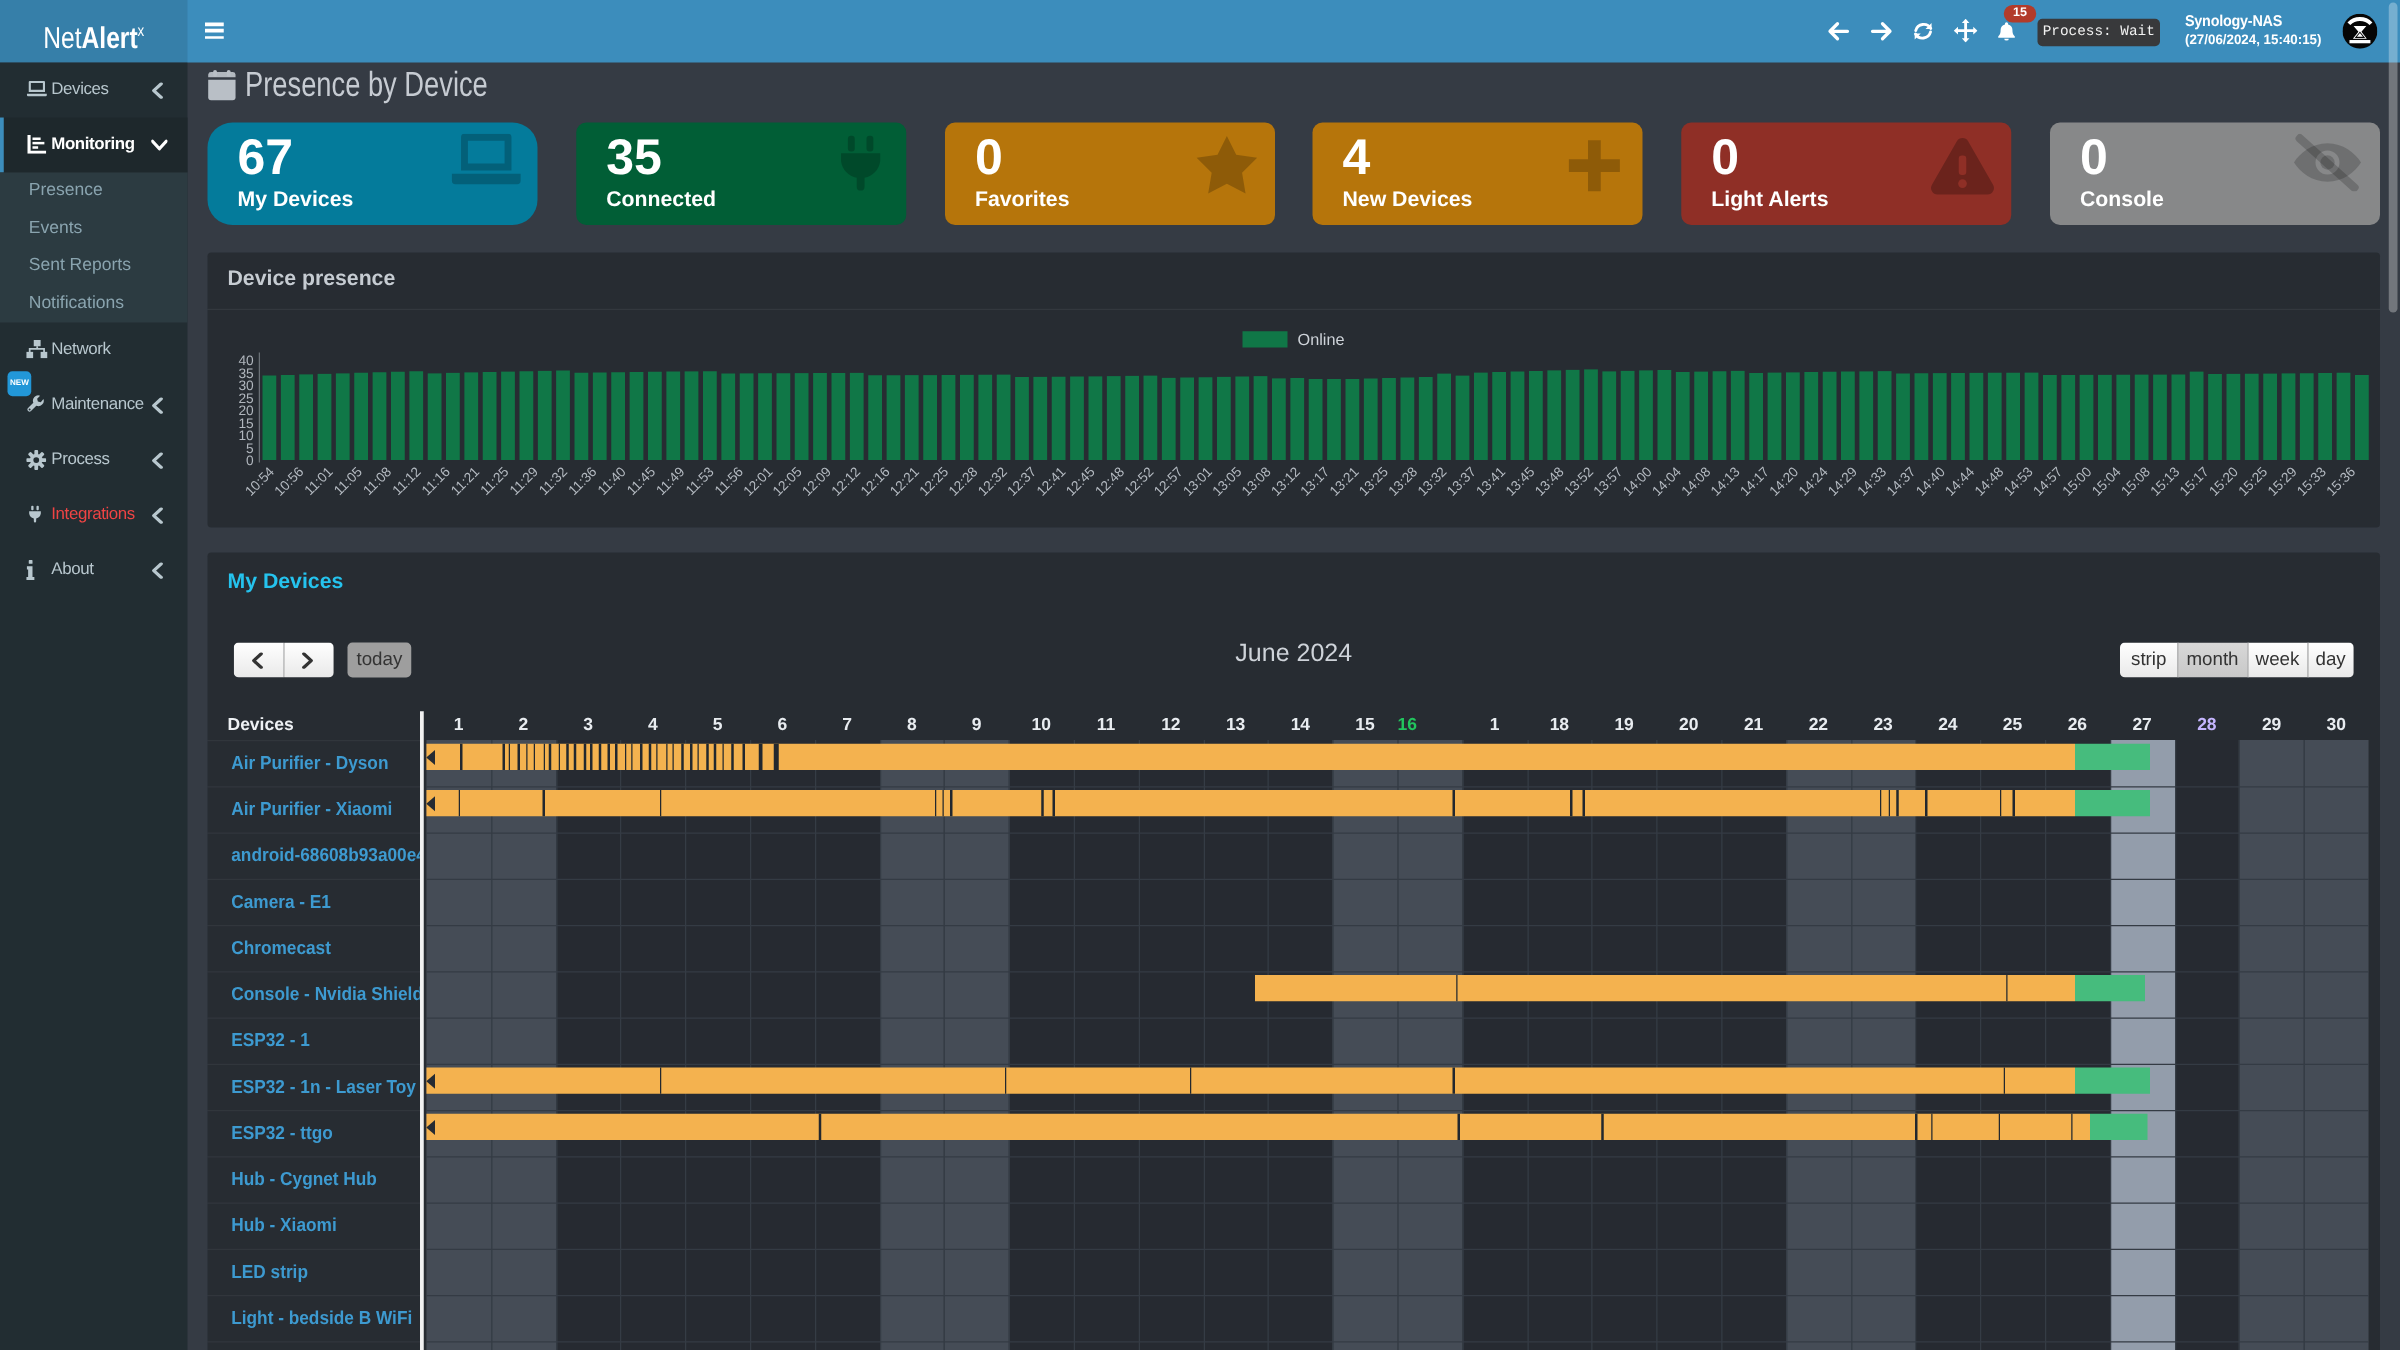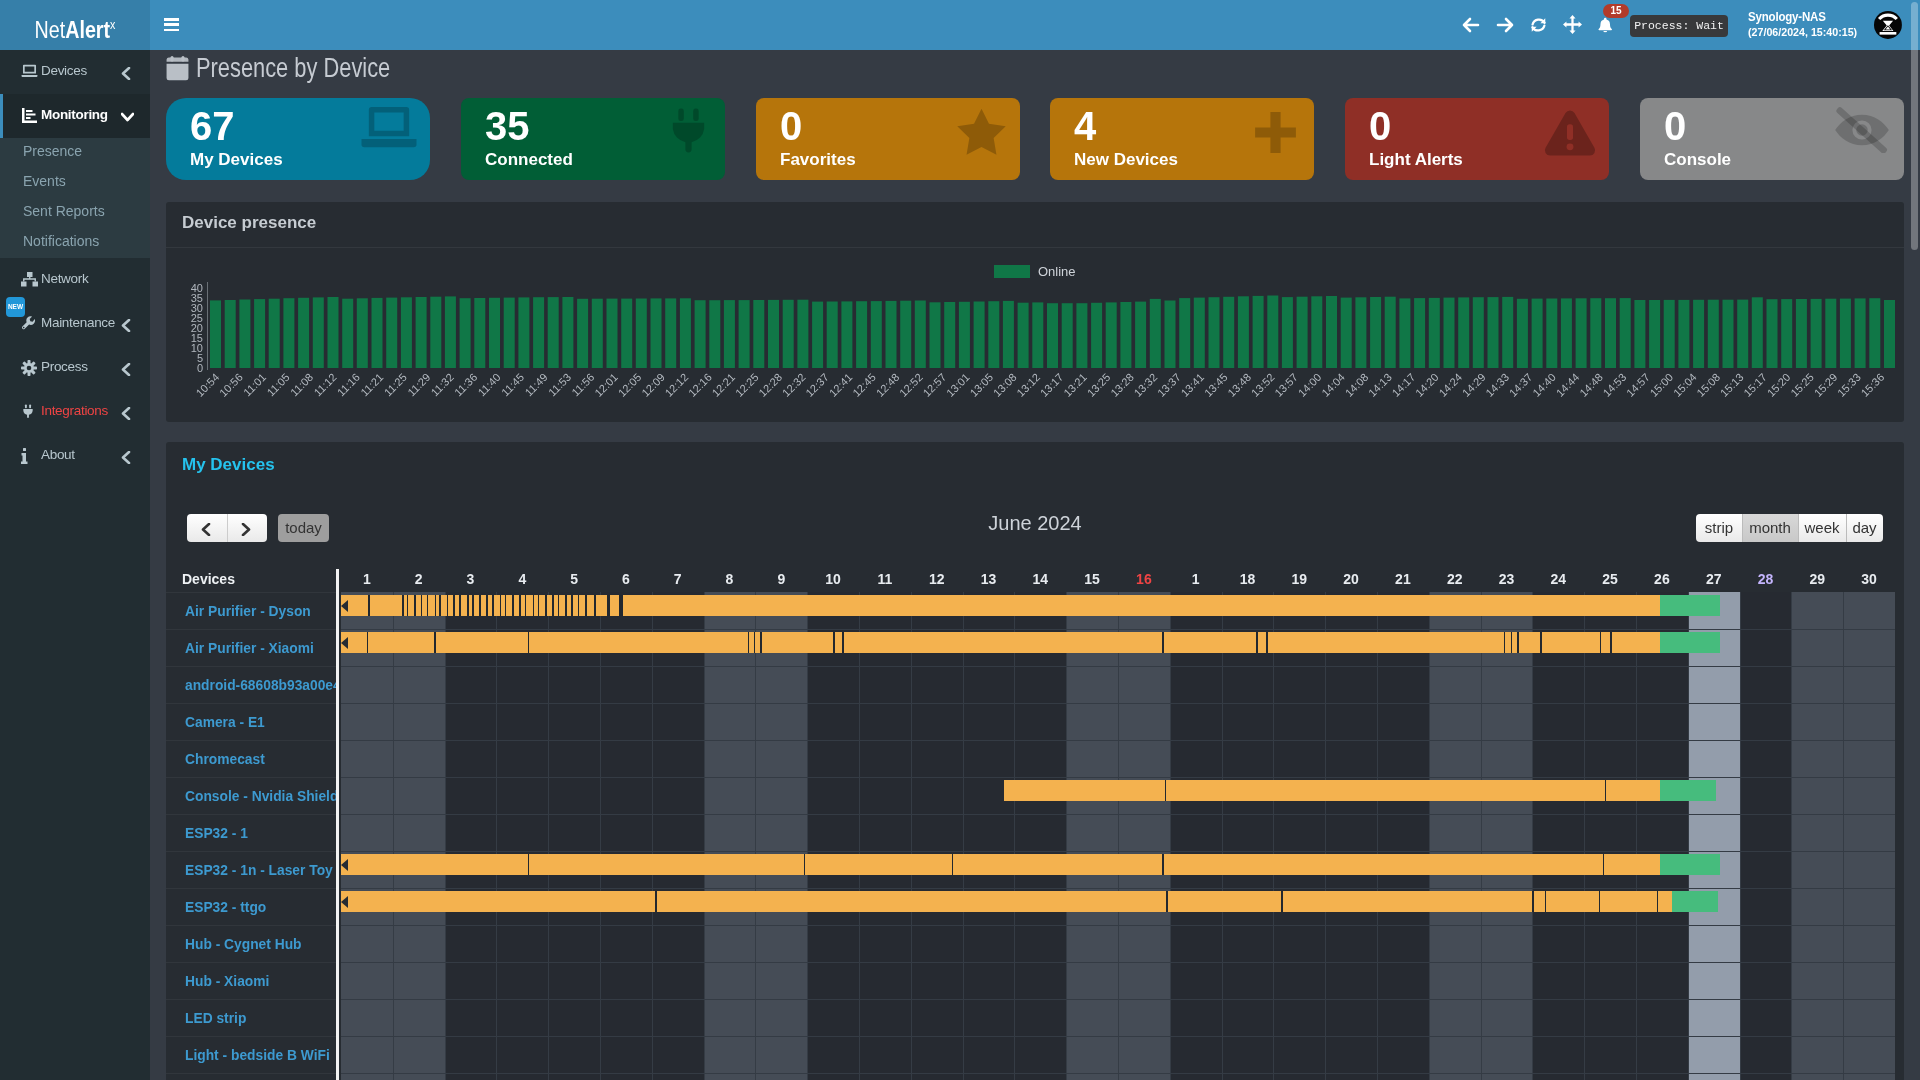--- a/index.html
+++ b/index.html
@@ -438,21 +438,21 @@
     <div style="position:absolute;left:434.0px;top:129px;width:51.8px;text-align:center;font-size:14px;font-weight:bold;color:#e8ecf0;">6</div>
     <div style="position:absolute;left:485.8px;top:129px;width:51.8px;text-align:center;font-size:14px;font-weight:bold;color:#e8ecf0;">7</div>
     <div style="position:absolute;left:537.6px;top:129px;width:51.8px;text-align:center;font-size:14px;font-weight:bold;color:#e8ecf0;">8</div>
     <div style="position:absolute;left:589.4px;top:129px;width:51.8px;text-align:center;font-size:14px;font-weight:bold;color:#e8ecf0;">9</div>
     <div style="position:absolute;left:641.2px;top:129px;width:51.8px;text-align:center;font-size:14px;font-weight:bold;color:#e8ecf0;">10</div>
     <div style="position:absolute;left:693.0px;top:129px;width:51.8px;text-align:center;font-size:14px;font-weight:bold;color:#e8ecf0;">11</div>
     <div style="position:absolute;left:744.8px;top:129px;width:51.8px;text-align:center;font-size:14px;font-weight:bold;color:#e8ecf0;">12</div>
     <div style="position:absolute;left:796.6px;top:129px;width:51.8px;text-align:center;font-size:14px;font-weight:bold;color:#e8ecf0;">13</div>
     <div style="position:absolute;left:848.4px;top:129px;width:51.8px;text-align:center;font-size:14px;font-weight:bold;color:#e8ecf0;">14</div>
     <div style="position:absolute;left:900.2px;top:129px;width:51.8px;text-align:center;font-size:14px;font-weight:bold;color:#e8ecf0;">15</div>
-    <div style="position:absolute;left:952.0px;top:129px;width:51.8px;text-align:center;font-size:14px;font-weight:bold;color:#ef4444;">16</div>
+    <div style="position:absolute;left:952.0px;top:129px;width:51.8px;font-size:14px;font-weight:bold;color:#22c55e;">16</div>
     <div style="position:absolute;left:1003.8px;top:129px;width:51.8px;text-align:center;font-size:14px;font-weight:bold;color:#e8ecf0;">1</div>
     <div style="position:absolute;left:1055.6px;top:129px;width:51.8px;text-align:center;font-size:14px;font-weight:bold;color:#e8ecf0;">18</div>
     <div style="position:absolute;left:1107.4px;top:129px;width:51.8px;text-align:center;font-size:14px;font-weight:bold;color:#e8ecf0;">19</div>
     <div style="position:absolute;left:1159.2px;top:129px;width:51.8px;text-align:center;font-size:14px;font-weight:bold;color:#e8ecf0;">20</div>
     <div style="position:absolute;left:1211.0px;top:129px;width:51.8px;text-align:center;font-size:14px;font-weight:bold;color:#e8ecf0;">21</div>
     <div style="position:absolute;left:1262.8px;top:129px;width:51.8px;text-align:center;font-size:14px;font-weight:bold;color:#e8ecf0;">22</div>
     <div style="position:absolute;left:1314.6px;top:129px;width:51.8px;text-align:center;font-size:14px;font-weight:bold;color:#e8ecf0;">23</div>
     <div style="position:absolute;left:1366.4px;top:129px;width:51.8px;text-align:center;font-size:14px;font-weight:bold;color:#e8ecf0;">24</div>
     <div style="position:absolute;left:1418.2px;top:129px;width:51.8px;text-align:center;font-size:14px;font-weight:bold;color:#e8ecf0;">25</div>
     <div style="position:absolute;left:1470.0px;top:129px;width:51.8px;text-align:center;font-size:14px;font-weight:bold;color:#e8ecf0;">26</div>

